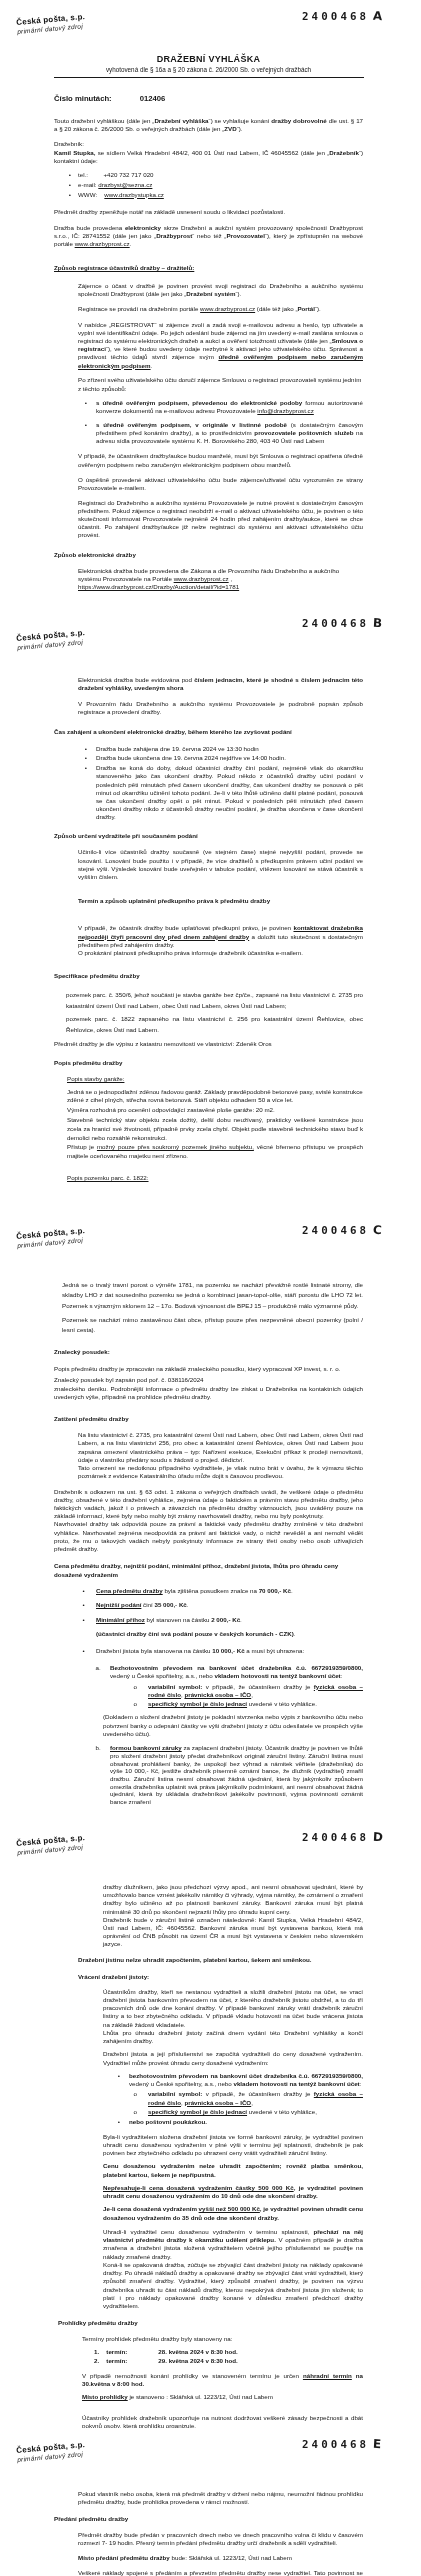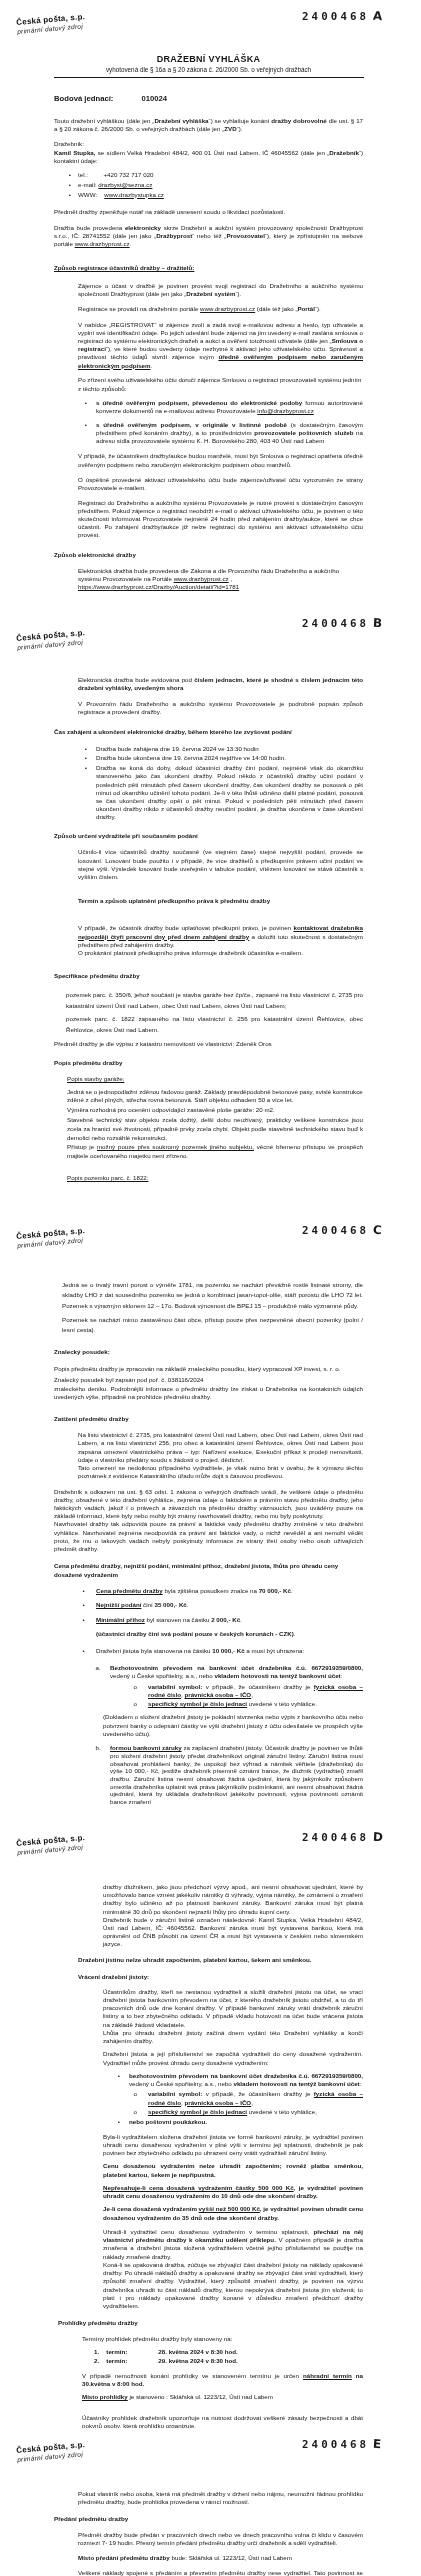--- a/index.html
+++ b/index.html
@@ -29,21 +29,21 @@
 <div class="page page-1" style="top:0">
   <div class="stamp">
     <div class="l1">Česká pošta, s.p.</div>
     <div class="l2">primární datový zdroj</div>
   </div>
   <div class="docnum"><span>2400468</span><span class="letter">A</span></div>
   <div class="content">
       <div class="blk t-title" style="margin-top: 54px;"><span class="b">DRAŽEBNÍ VYHLÁŠKA</span></div>
       <div class="blk t-subtitle" style="margin-top: 0.5px;"><span>vyhotovená dle § 16a a § 20 zákona č. 26/2000 Sb. o veřejných dražbách</span></div>
       <div class="blk t-rule" style="margin-top: 2.6px;"></div>
-      <div class="blk t-cislo" style="margin-top: 15.5px; margin-left: 54px; margin-right: 59px;"><span class="b">Bodová jednací:</span><span class="gap" style="width: 28px;"></span><span class="b">010024</span></div>
+      <div class="blk t-cislo" style="margin-top: 15.5px; margin-left: 54px; margin-right: 59px;"><span class="b">Číslo minutách:</span><span class="gap" style="width: 28px;"></span><span class="b">012406</span></div>
       <div class="blk t-p just" style="margin-top: 13.4px; margin-left: 54px; margin-right: 59px;"><span>Touto dražební vyhláškou (dále jen „</span><span class="b">Dražební vyhláška</span><span>“) se vyhlašuje konání </span><span class="b">dražby dobrovolné</span><span> dle ust. § 17 a § 20 zákona č. 26/2000 Sb. o veřejných dražbách (dále jen „</span><span class="b">ZVD</span><span>“).</span></div>
       <div class="blk t-p" style="margin-top: 6.7px; margin-left: 54px; margin-right: 59px;"><span>Dražebník:</span></div>
       <div class="blk t-p just" style="margin-top: 0px; margin-left: 54px; margin-right: 59px;"><span class="b">Kamil Stupka,</span><span> se sídlem Velká Hradební 484/2, 400 01 Ústí nad Labem, IČ 46045562 (dále jen „</span><span class="b">Dražebník</span><span>“) kontaktní údaje:</span></div>
       <div class="blk t-p" style="margin-top: 6.2px; margin-left: 78px; margin-right: 59px;"><span class="marker" style="left: -9.3px;">•</span><span>tel.:</span><span class="gap" style="width: 15.5px;"></span><span>+420 732 717 020</span></div>
       <div class="blk t-p" style="margin-top: 1.5px; margin-left: 78px; margin-right: 59px;"><span class="marker" style="left: -9.3px;">•</span><span>e-mail: </span><span class="u">drazbyst@sezna.cz</span></div>
       <div class="blk t-p" style="margin-top: 1.5px; margin-left: 78px; margin-right: 59px;"><span class="marker" style="left: -9.3px;">•</span><span>WWW:</span><span class="gap" style="width: 7.2px;"></span><span class="u">www.drazbystupka.cz</span></div>
       <div class="blk t-p" style="margin-top: 9.3px; margin-left: 54px; margin-right: 59px;"><span>Předmět dražby zpeněžuje notář na základě usnesení soudu o likvidaci pozůstalosti.</span></div>
       <div class="blk t-p just" style="margin-top: 7.7px; margin-left: 54px; margin-right: 59px;"><span>Dražba bude provedena </span><span class="b">elektronicky</span><span> skrze Dražební a aukční systém provozovaný společností Dražbyprost s.r.o., IČ: 28741552 (dále jen jako „</span><span class="b">Dražbyprost</span><span>“ nebo též „</span><span class="b">Provozovatel</span><span>“), který je zpřístupněn na webové portále </span><span class="u">www.drazbyprost.cz</span><span>.</span></div>
       <div class="blk t-h" style="margin-top: 15.5px; margin-left: 54px; margin-right: 59px;"><span class="b u">Způsob registrace účastníků dražby – dražitelů:</span></div>
       <div class="blk t-p just" style="margin-top: 9.3px; margin-left: 78px; margin-right: 59px;"><span>Zájemce o účast v dražbě je povinen provést svoji registraci do Dražebního a aukčního systému společnosti Dražbyprost (dále jen jako „</span><span class="b">Dražební systém</span><span>“).</span></div>

